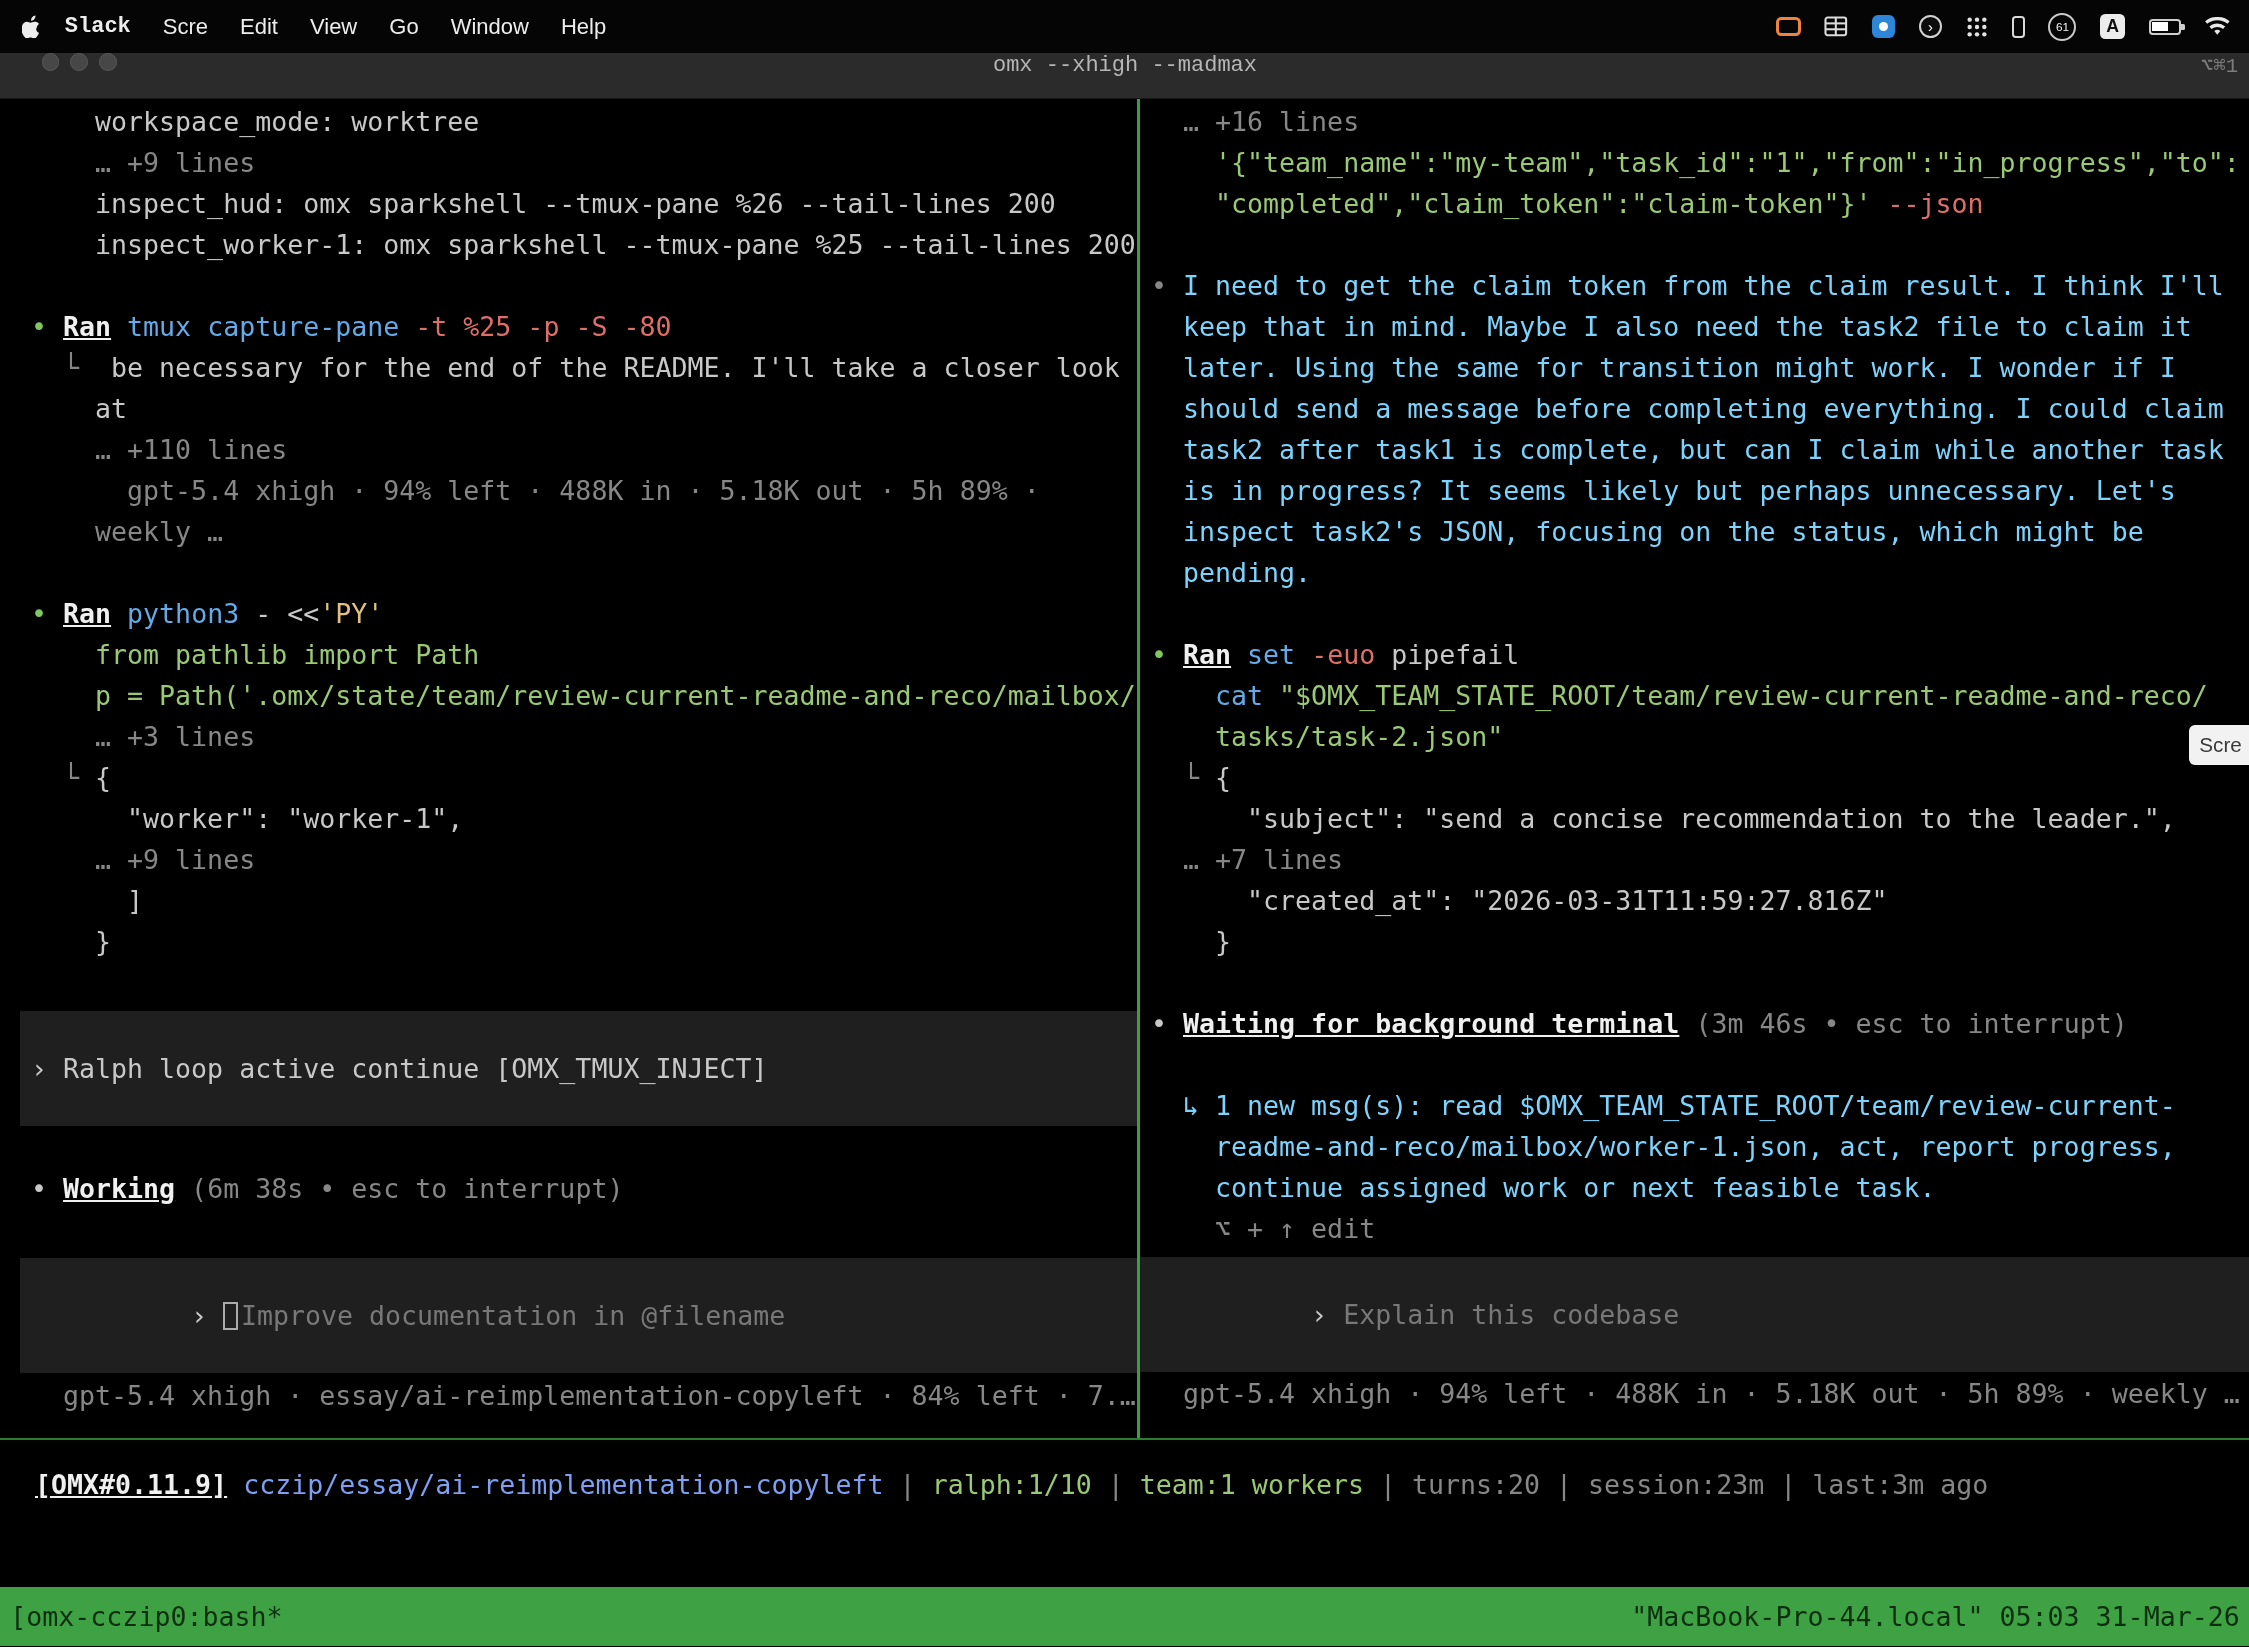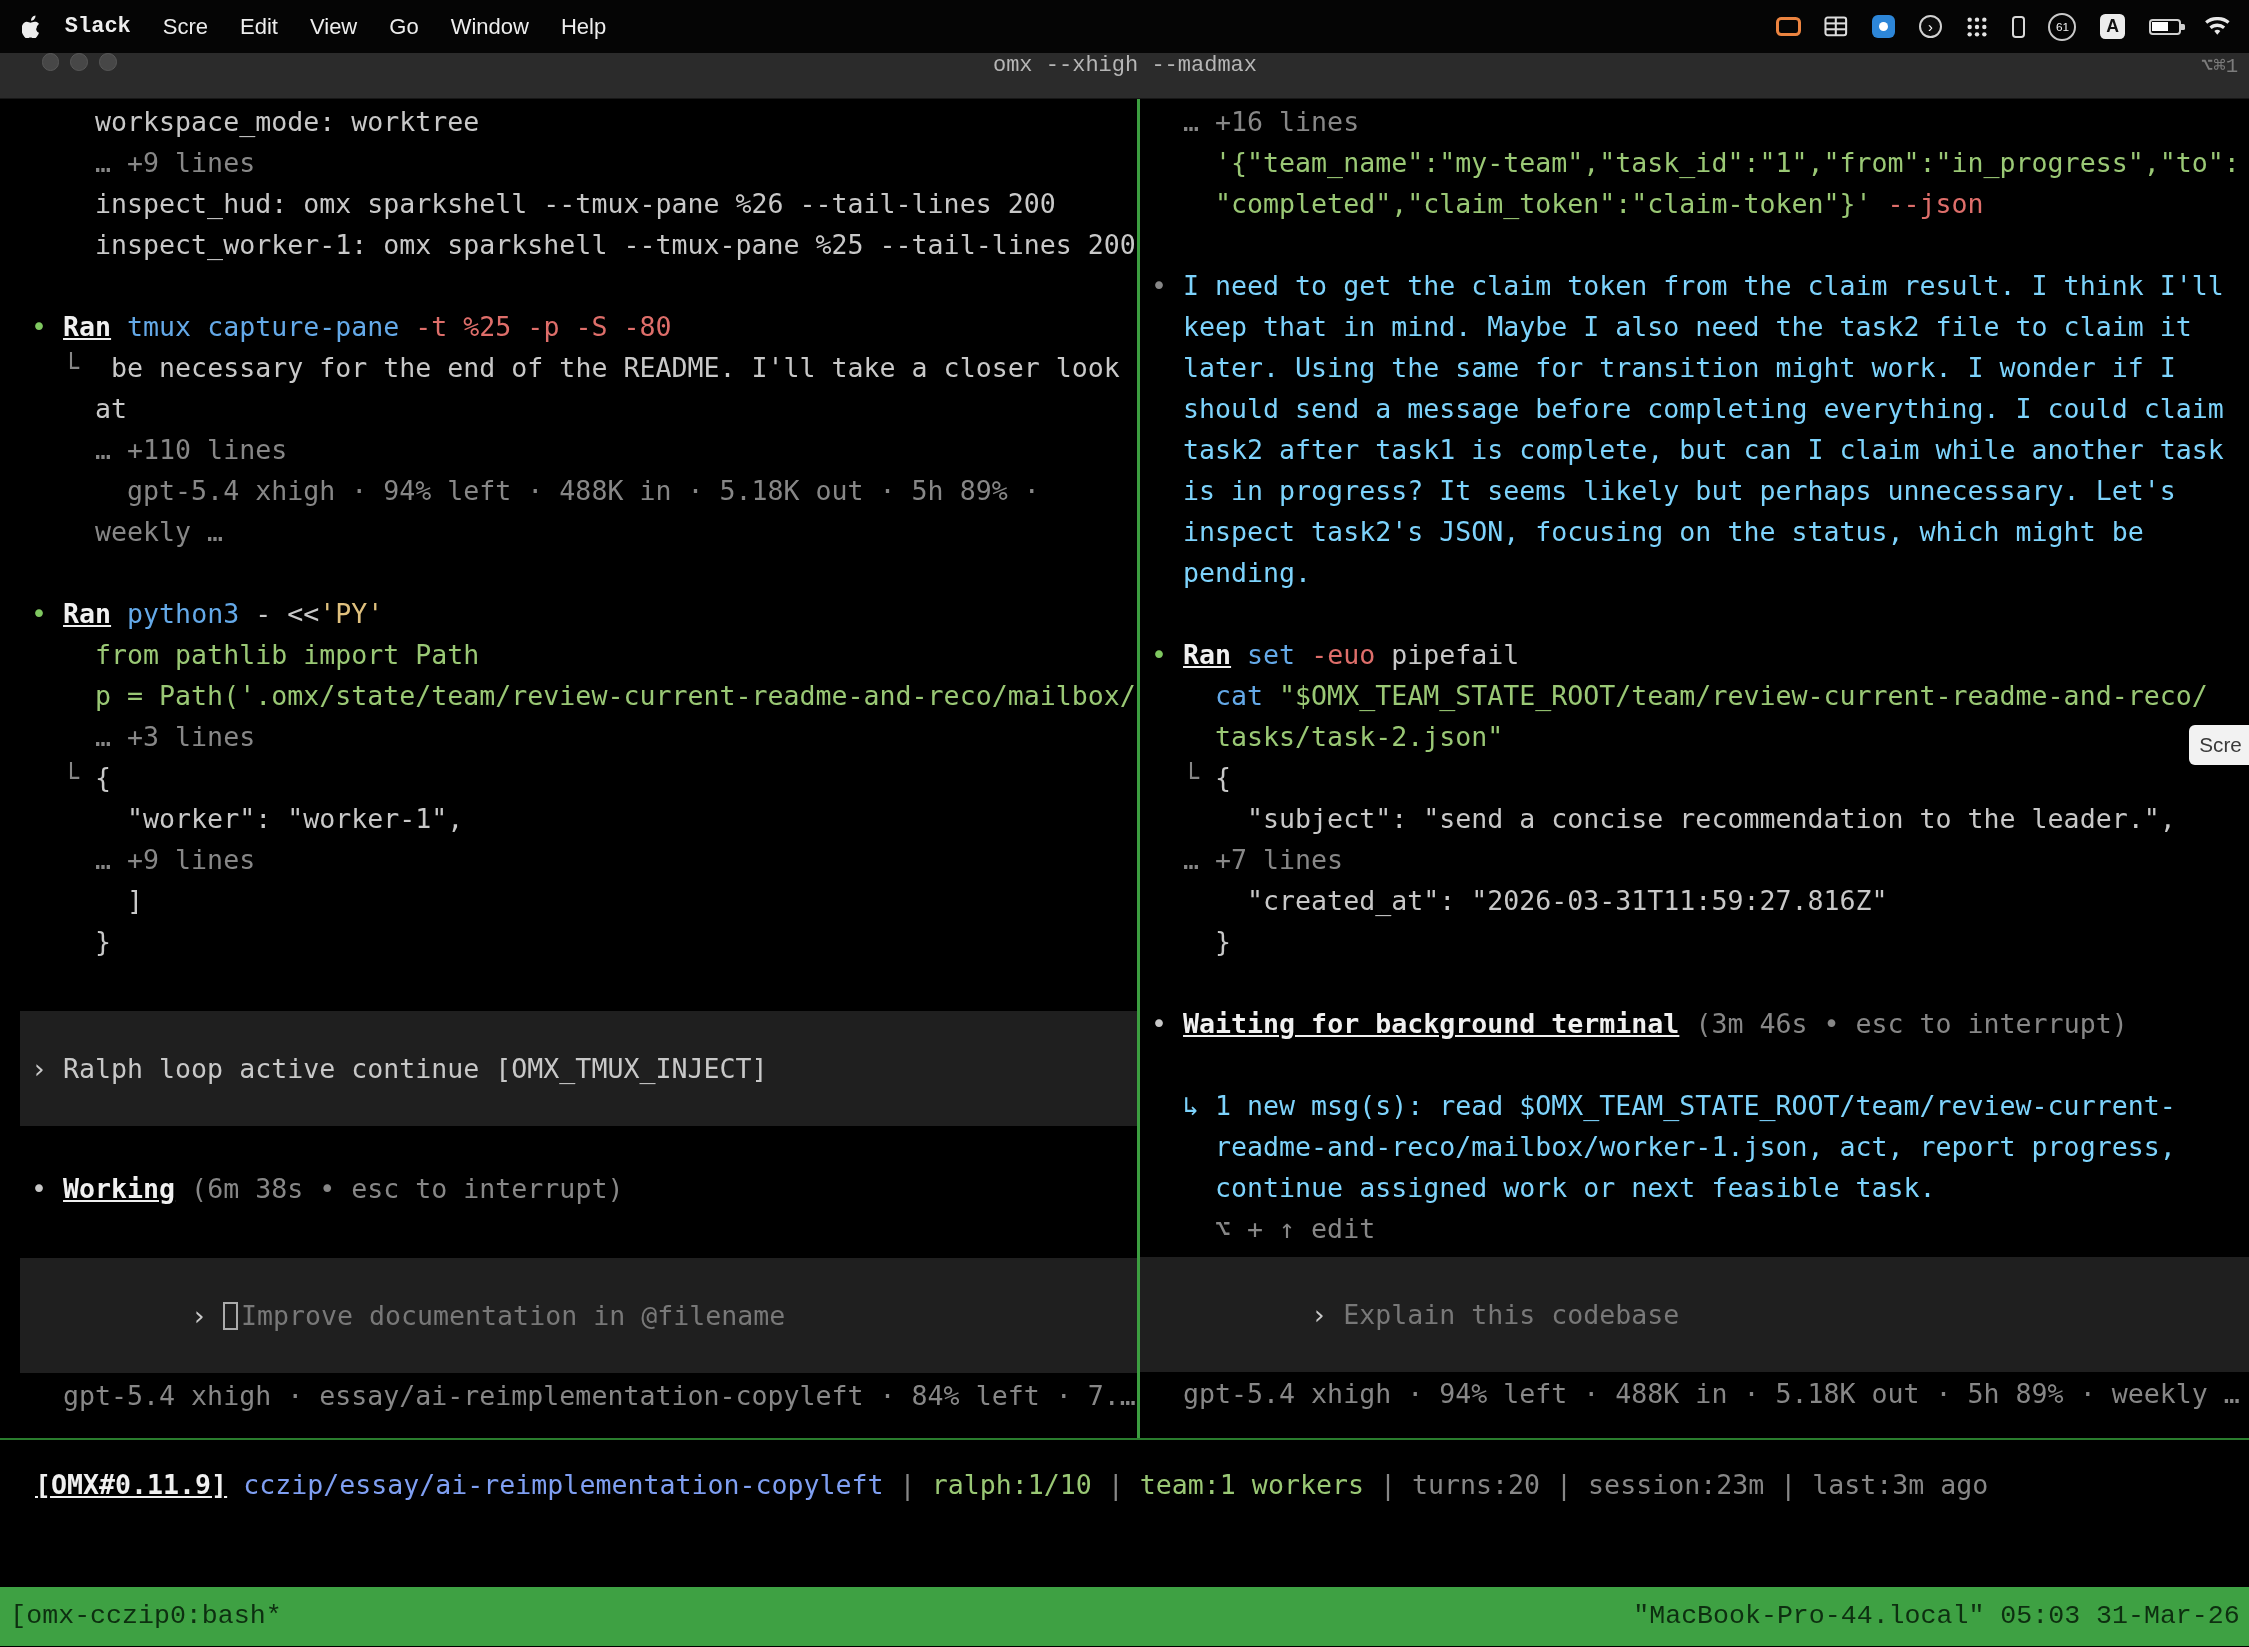--- a/index.html
+++ b/index.html
@@ -72,21 +72,21 @@
 
   .tooltip { position:absolute; top:626px; right:0; height:40px; width:61px; background:#f2f2f2;
              color:#3a3a3a; border-radius:5.9px 0 0 5.9px; line-height:40px; padding-left:10.3px;
              font-family:"Liberation Sans",sans-serif; font-size:20.7px; overflow:hidden;
              box-shadow:0 1.5px 7.4px rgba(0,0,0,.6); }
 
   
   .hline { height:2.2px; background:#2a7d2e; }
   .bottom { height:147px; padding-top:24px; font-size:26.6px;padding-left:24px; }
   .tmuxbar { height:59px; background:#3ea143; color:#0d2f10; font-size:26.6px; line-height:59px;
-             display:flex; justify-content:space-between; padding:0 10.3px; white-space:pre;font-family:Liberation Mono, monospace; }
+             display:flex; justify-content:space-between; padding:0 10.3px; white-space:pre; }
 </style>
 </head>
 <body>
 
 <div class="screen">
 
   <div class="menubar">
     <div class="menu-left">
       <span class="apple">
         <svg width="19" height="23.6" viewBox="0 0 15 19">

